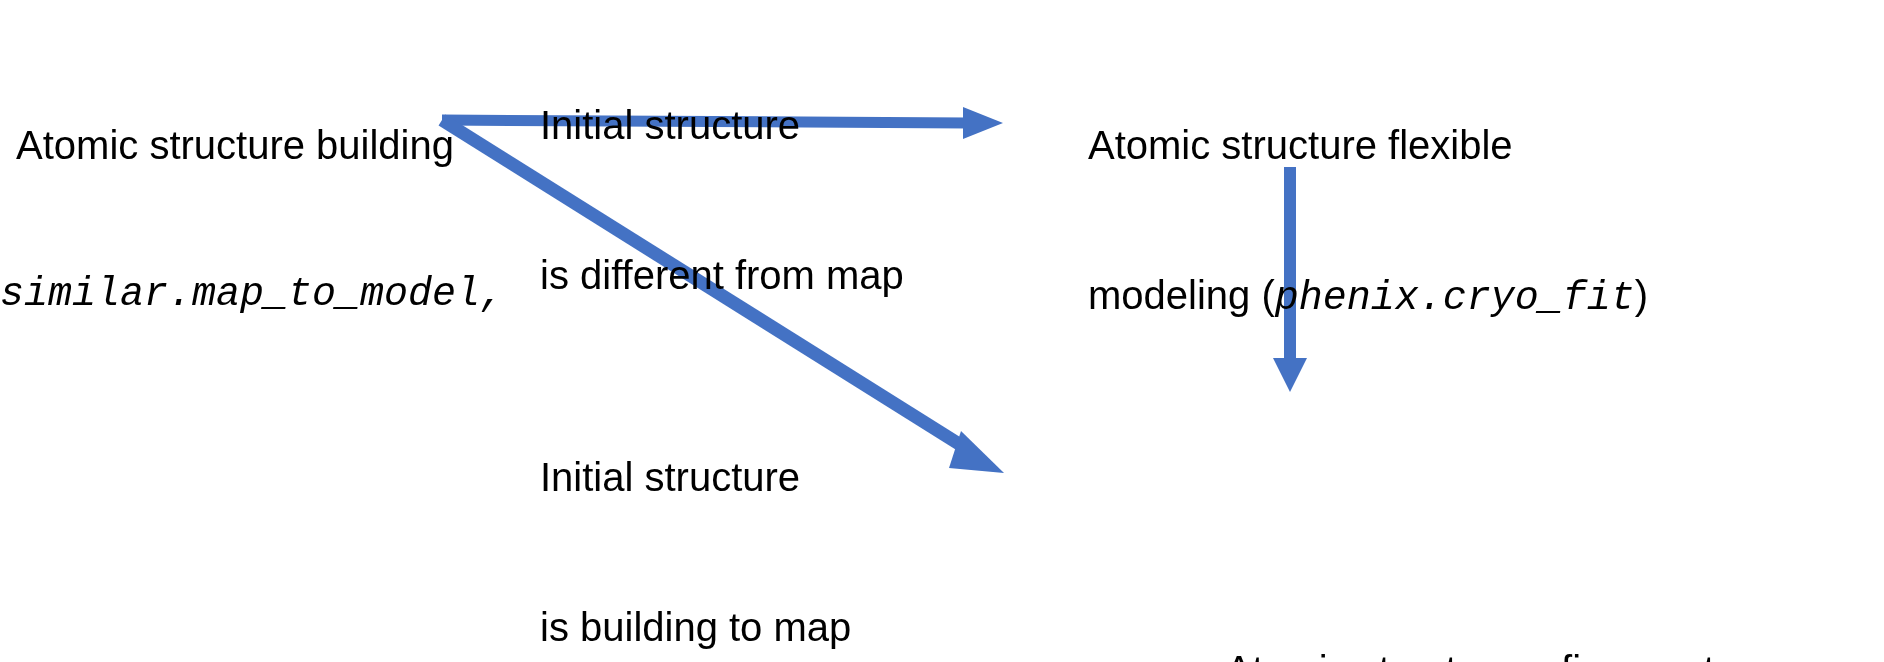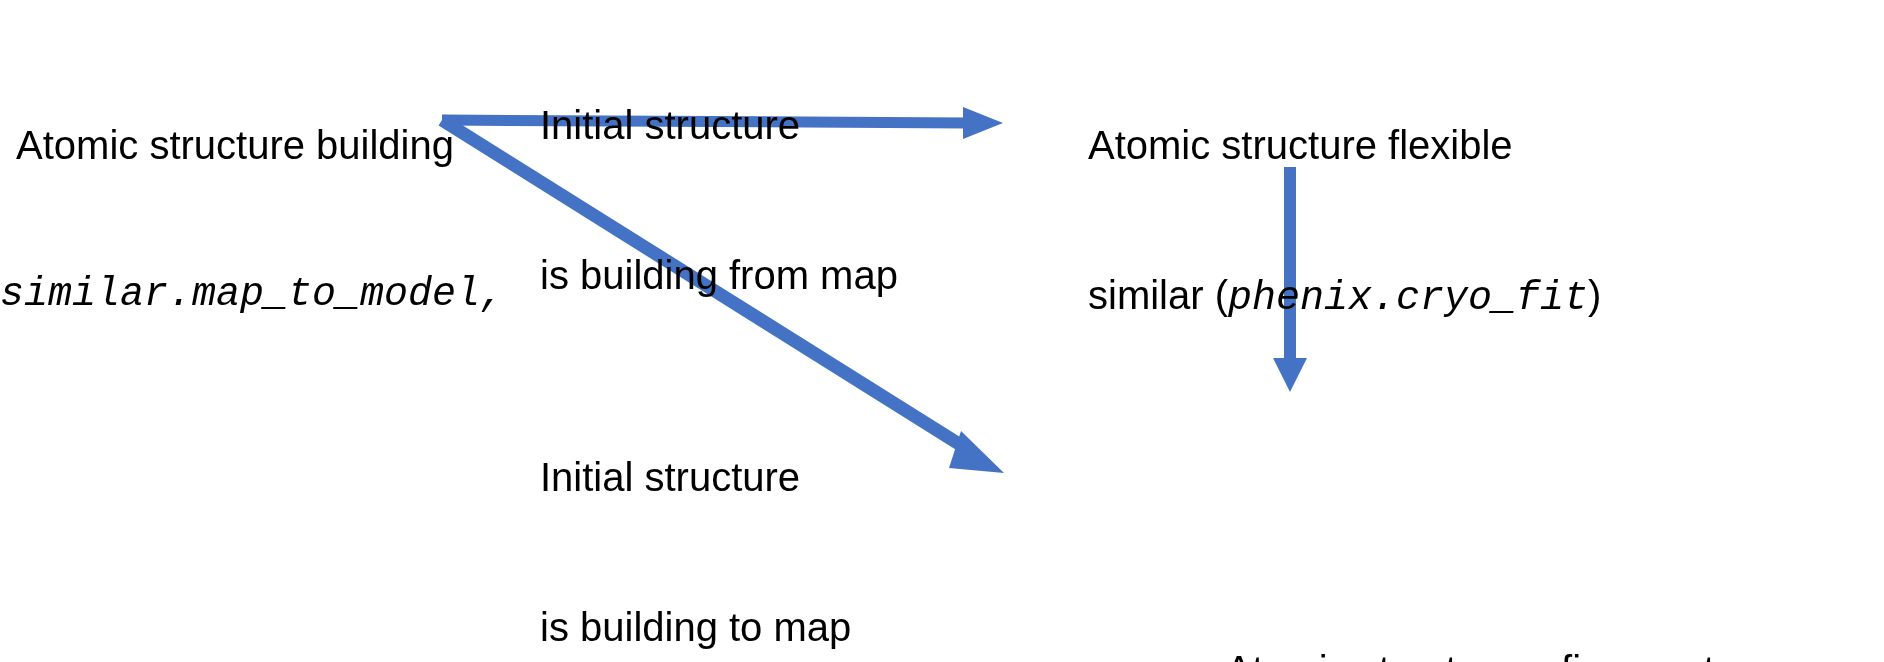--- a/index.html
+++ b/index.html
@@ -91,31 +91,31 @@
     </g>
   </svg>
 
   <div class="txt center" id="node-building">
     <div>Atomic structure building</div>
     <div class="it">similar.map_to_model,</div>
   </div>
 
   <div class="txt left" id="label-different">
     <div>Initial structure</div>
-    <div>is building from map</div>
+    <div>is different from map</div>
   </div>
 
   <div class="txt left" id="label-similar">
     <div>Initial structure</div>
     <div>is building to map</div>
   </div>
 
   <div class="txt left" id="node-fitting">
     <div>Atomic structure flexible</div>
-    <div><span>similar (</span><span class="it">phenix.cryo_fit</span><span>)</span></div>
+    <div><span>modeling (</span><span class="it">phenix.cryo_fit</span><span>)</span></div>
   </div>
 
   <div class="txt center" id="node-refinement">
     <div>Atomic structure refinement</div>
     
   </div>
 
 </div>
 
 </body></html>

